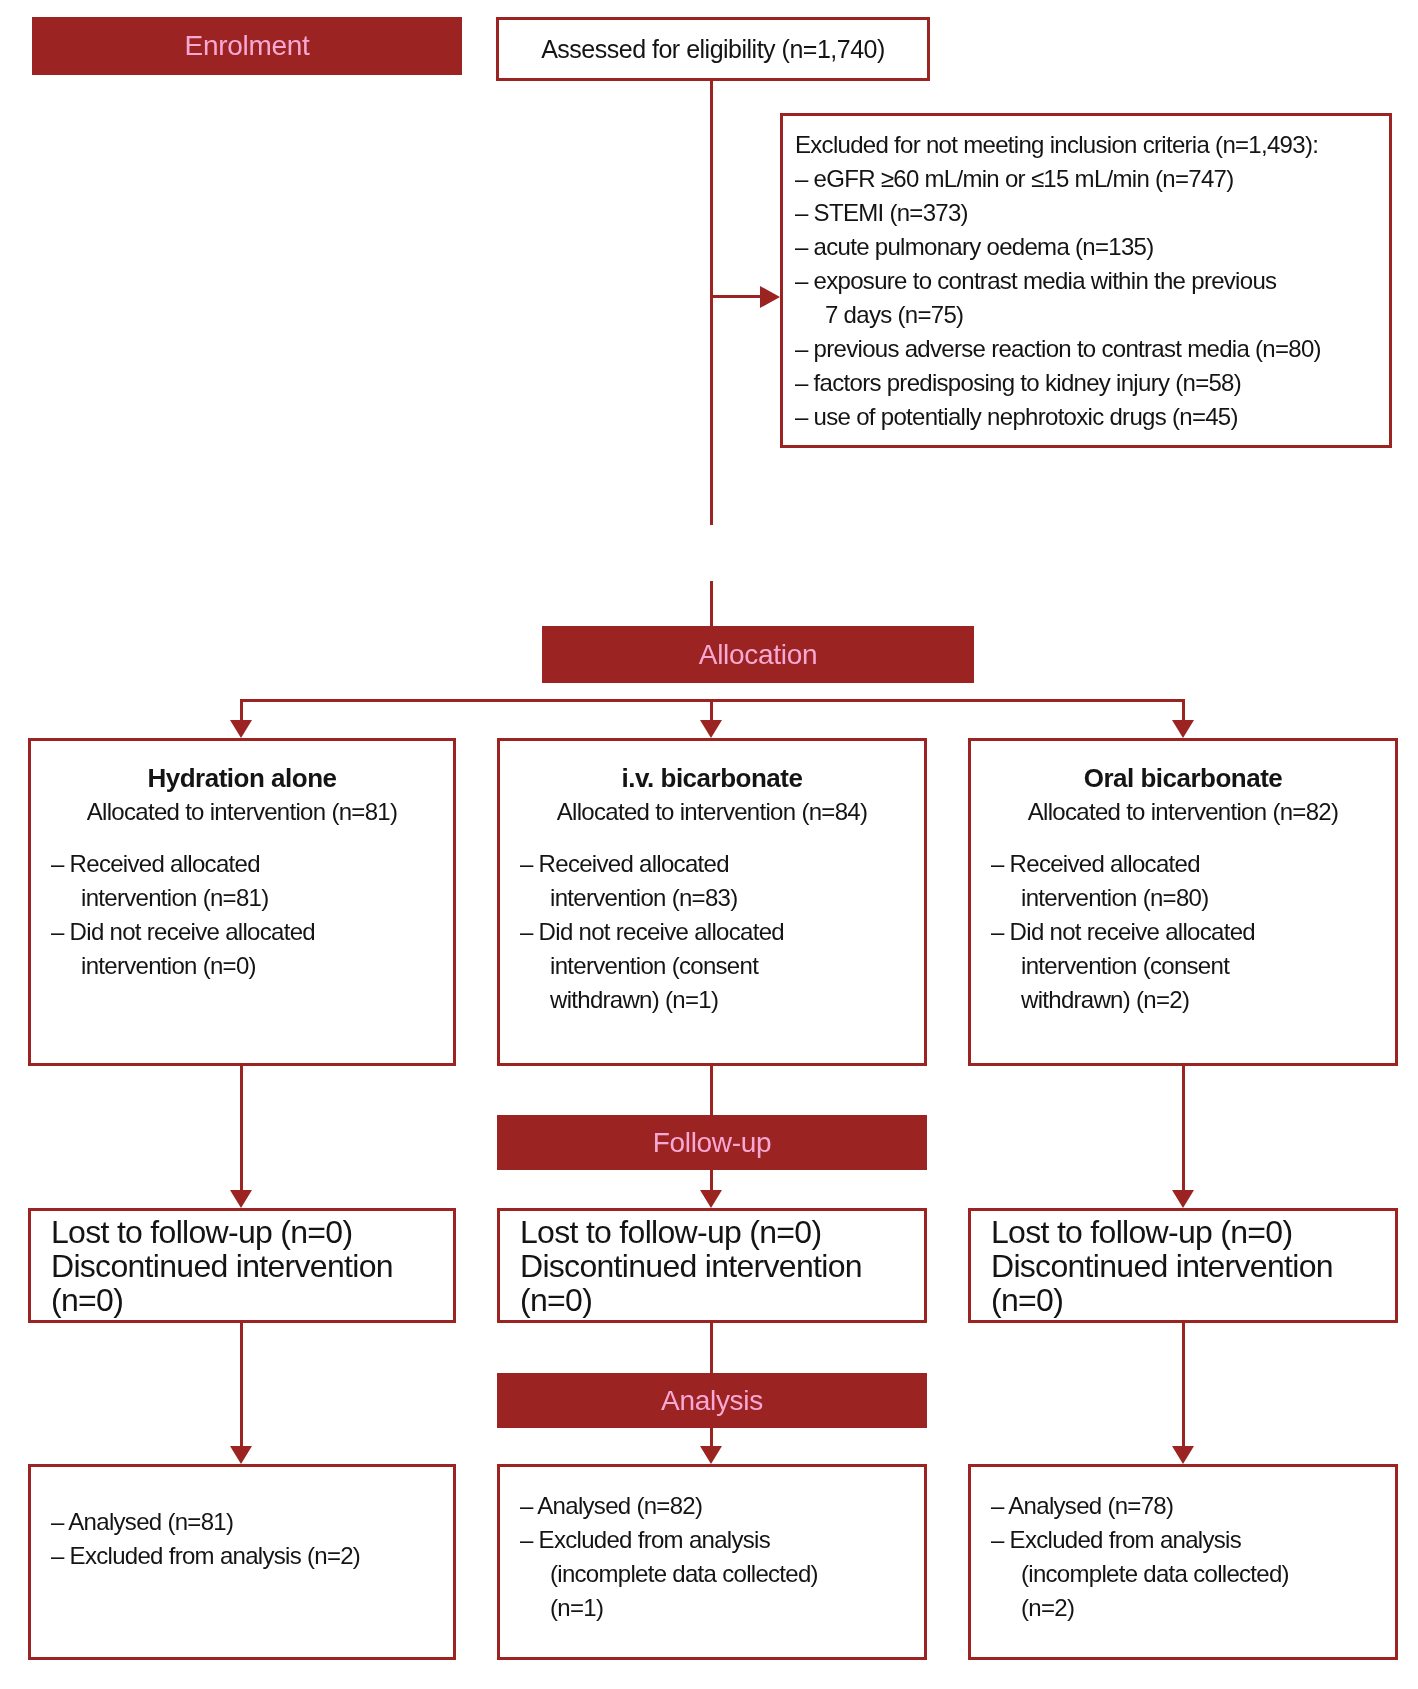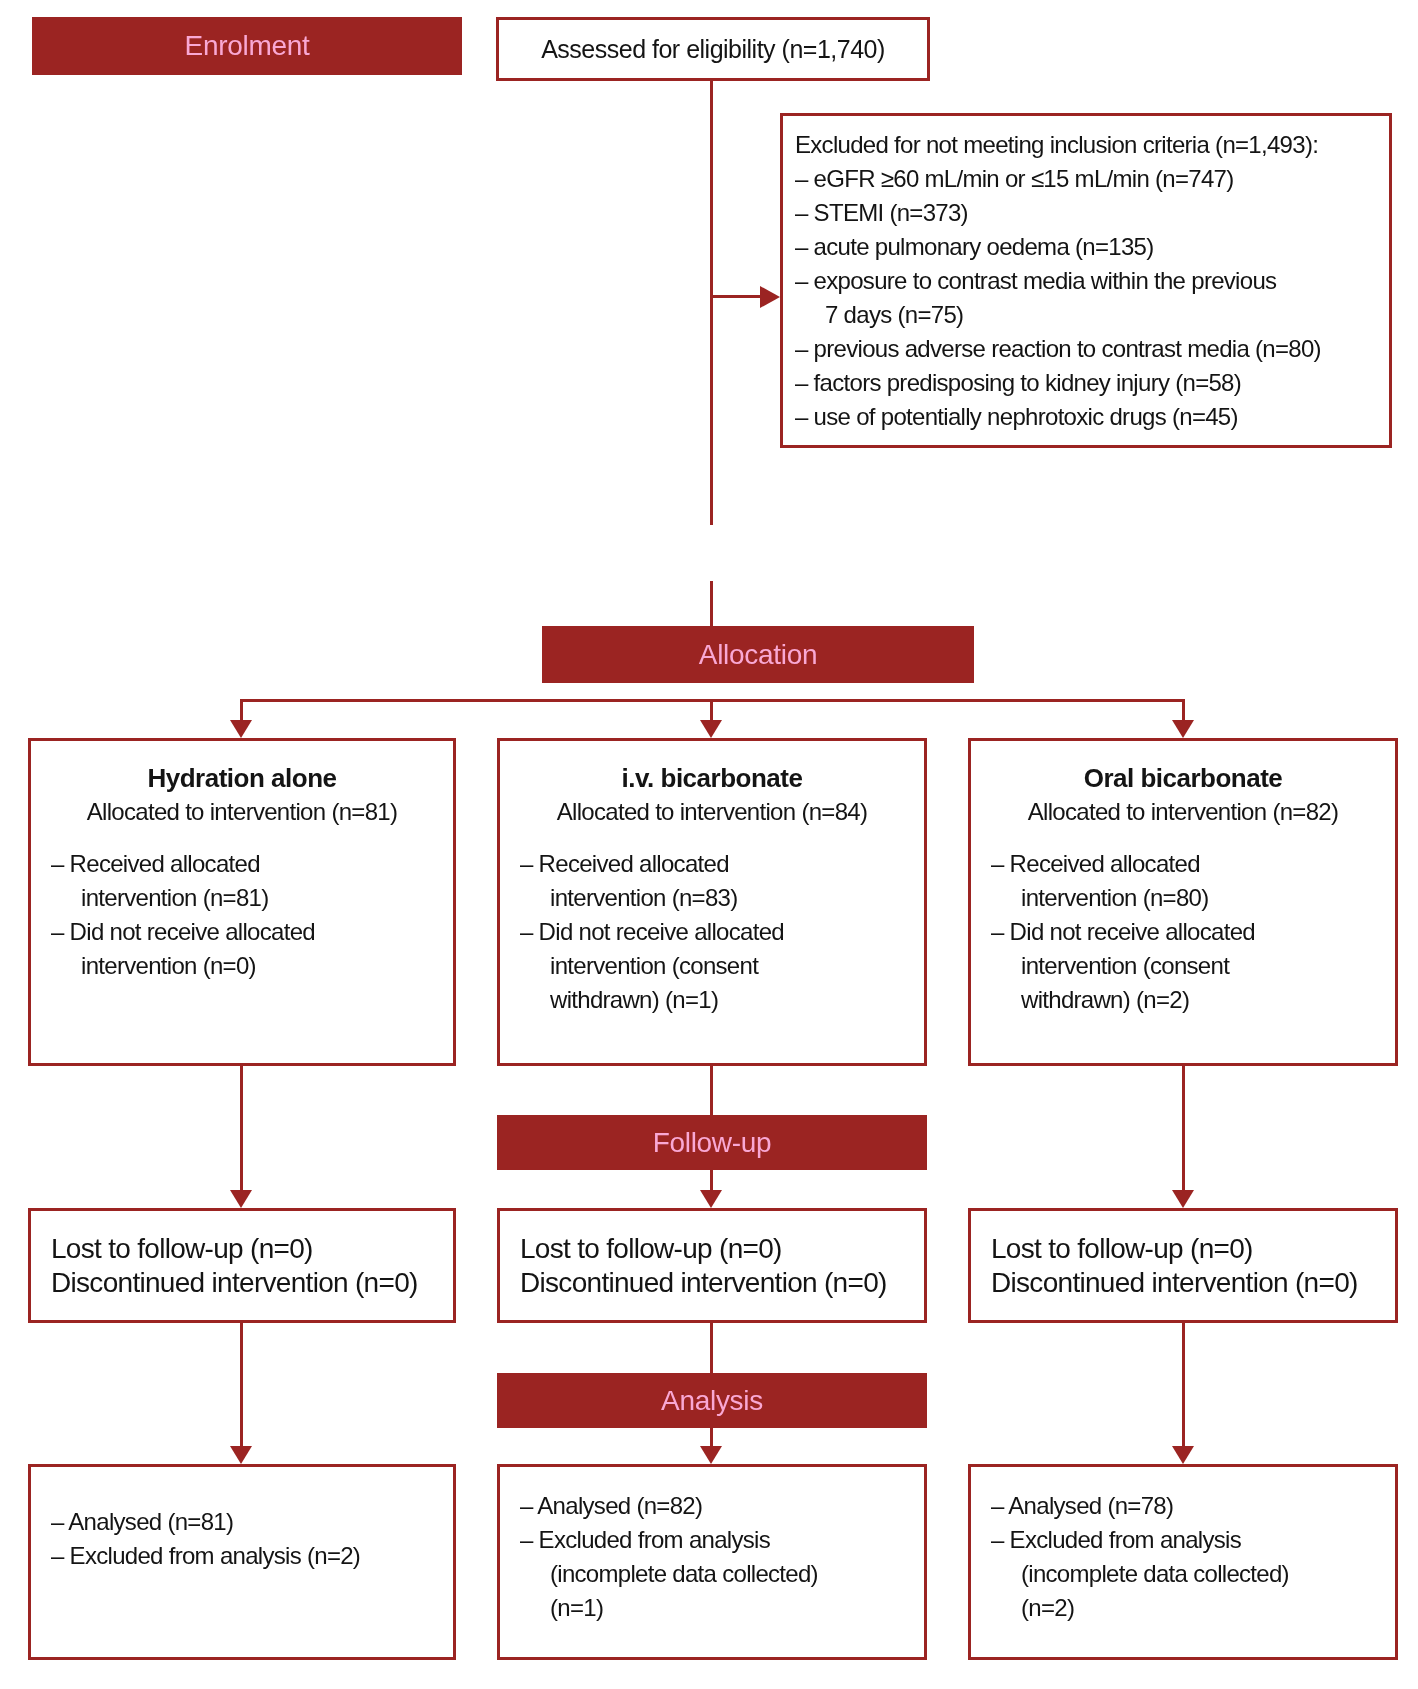--- a/index.html
+++ b/index.html
@@ -85,21 +85,21 @@
   #bar-allocation { left: 495px; top: 626px;  width: 432px; height: 57px; margin-left: 47px; }
   .alloc-box { top: 738px; height: 328px; }
   #alloc-0 { left: 28px;  width: 428px; }
   #alloc-1 { left: 497px; width: 430px; }
   #alloc-2 { left: 968px; width: 430px; }
   #bar-followup { left: 497px; top: 1115px; width: 430px; height: 55px; }
   .fu-box {
     top: 1208px; height: 115px;
     display: flex; align-items: center;
     padding-left: 20px; padding-right: 20px;
-    font-size: 28px; line-height: 34px; letter-spacing: -0.7px;
+    font-size: 32px; line-height: 34px; letter-spacing: -0.7px;
     white-space: pre-line;
   }
   #fu-0 { left: 28px;  width: 428px; }
   #fu-1 { left: 497px; width: 430px; }
   #fu-2 { left: 968px; width: 430px; }
   #bar-analysis { left: 497px; top: 1373px; width: 430px; height: 55px; }
   .an-box { top: 1464px; height: 196px; padding-top: 22px; box-sizing: border-box; }
   #an-0 { left: 28px;  width: 428px; }
   #an-1 { left: 497px; width: 430px; }
   #an-2 { left: 968px; width: 430px; }

